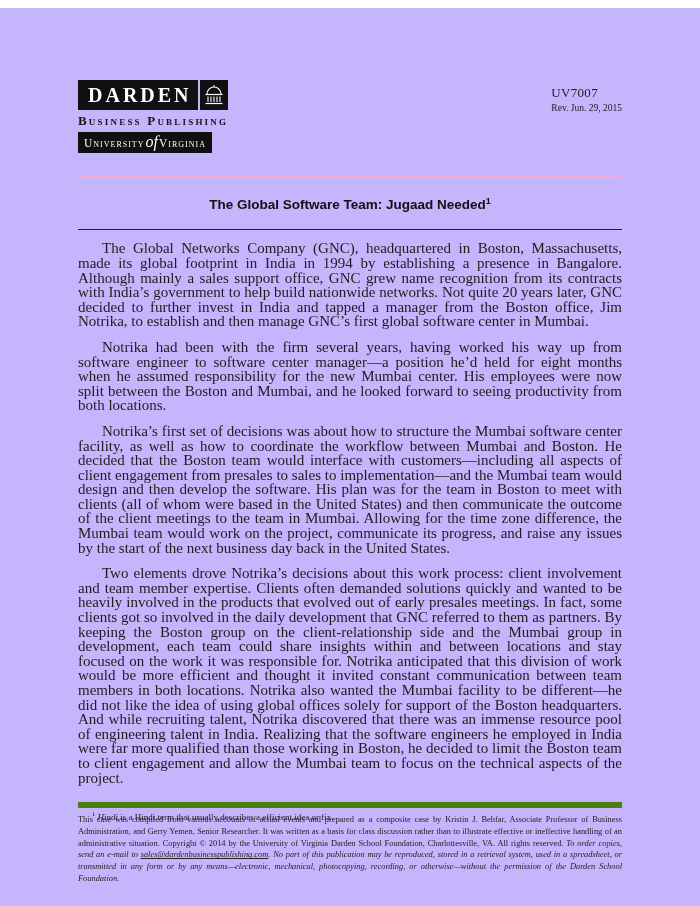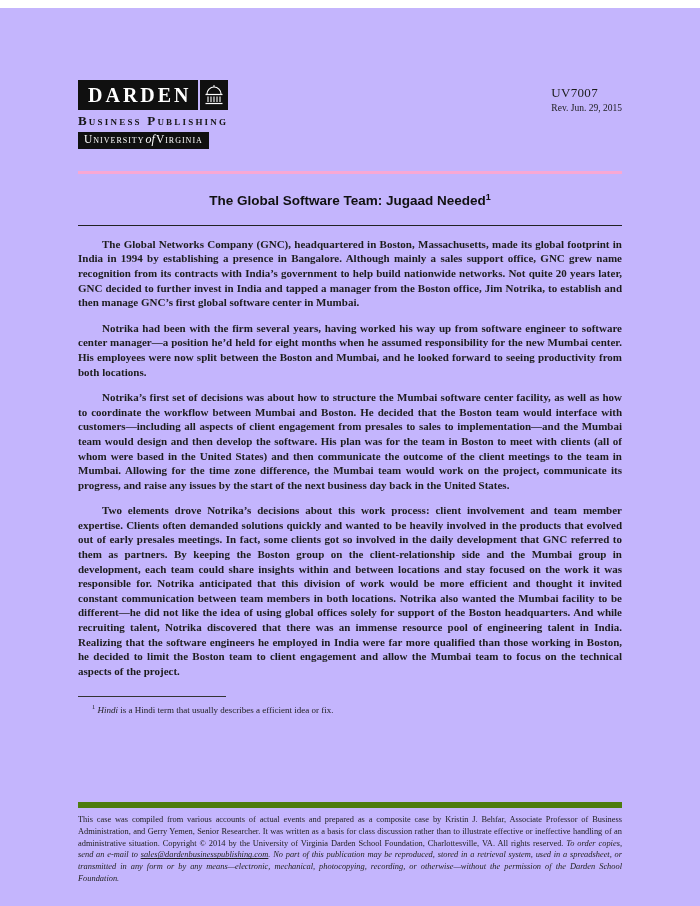--- a/index.html
+++ b/index.html
@@ -35,21 +35,21 @@
     font-variant: small-caps; font-weight: bold;
     letter-spacing: 2.2px; font-size: 13px;
     margin-top: 3px; color: #151515; white-space: nowrap;
   }
   .uva-bar {
     display: inline-block; background: #101010; color: #ffffff;
     font-size: 11.5px; line-height: 1.15; padding: 1px 6px 2px 6px;
     margin-top: 3px; white-space: nowrap;
   }
   .uva-bar .sc { font-variant: small-caps; letter-spacing: 1px; text-align: center; }
-  .uva-of { font-style: italic; font-size: 12px; padding: 0 1px; }
+  .uva-of { font-style: italic; font-size: 16px; padding: 0 1px; }
 
   .doc-info { text-align: left; padding-top: 5px; }
   .doc-number { font-size: 13px; letter-spacing: 0.3px; }
   .revision { font-size: 9.5px; margin-top: 2px; }
 
   
   .title-block {
     margin-top: 22px;
     border-top: 3px solid #f9a8d4;
     border-bottom: 1px solid #222222;
@@ -61,23 +61,22 @@
     font-weight: bold; font-size: 13.5px; color: #111111;
   }
   .page-title sup { font-size: 9px; }
 
   
   .body-text { margin-top: 9px; }
   .body-paragraph {
     margin: 11px 0 0 0;
     text-indent: 24px;
     text-align: justify;
-    font-size: 11px;
+    font-size: 15px;
     line-height: 14.6px;
-    font-weight: bold;
   }
 
   
   .footnote-block { margin-top: 18px; }
   .footnote-sep { width: 148px; border-top: 1px solid #333333; margin: 0 0 6px 0; }
   .footnote-text { font-size: 9px; line-height: 1.3; padding-left: 14px; }
   .footnote-text sup { font-size: 6.5px; }
   .it { font-style: italic; }
 
   

